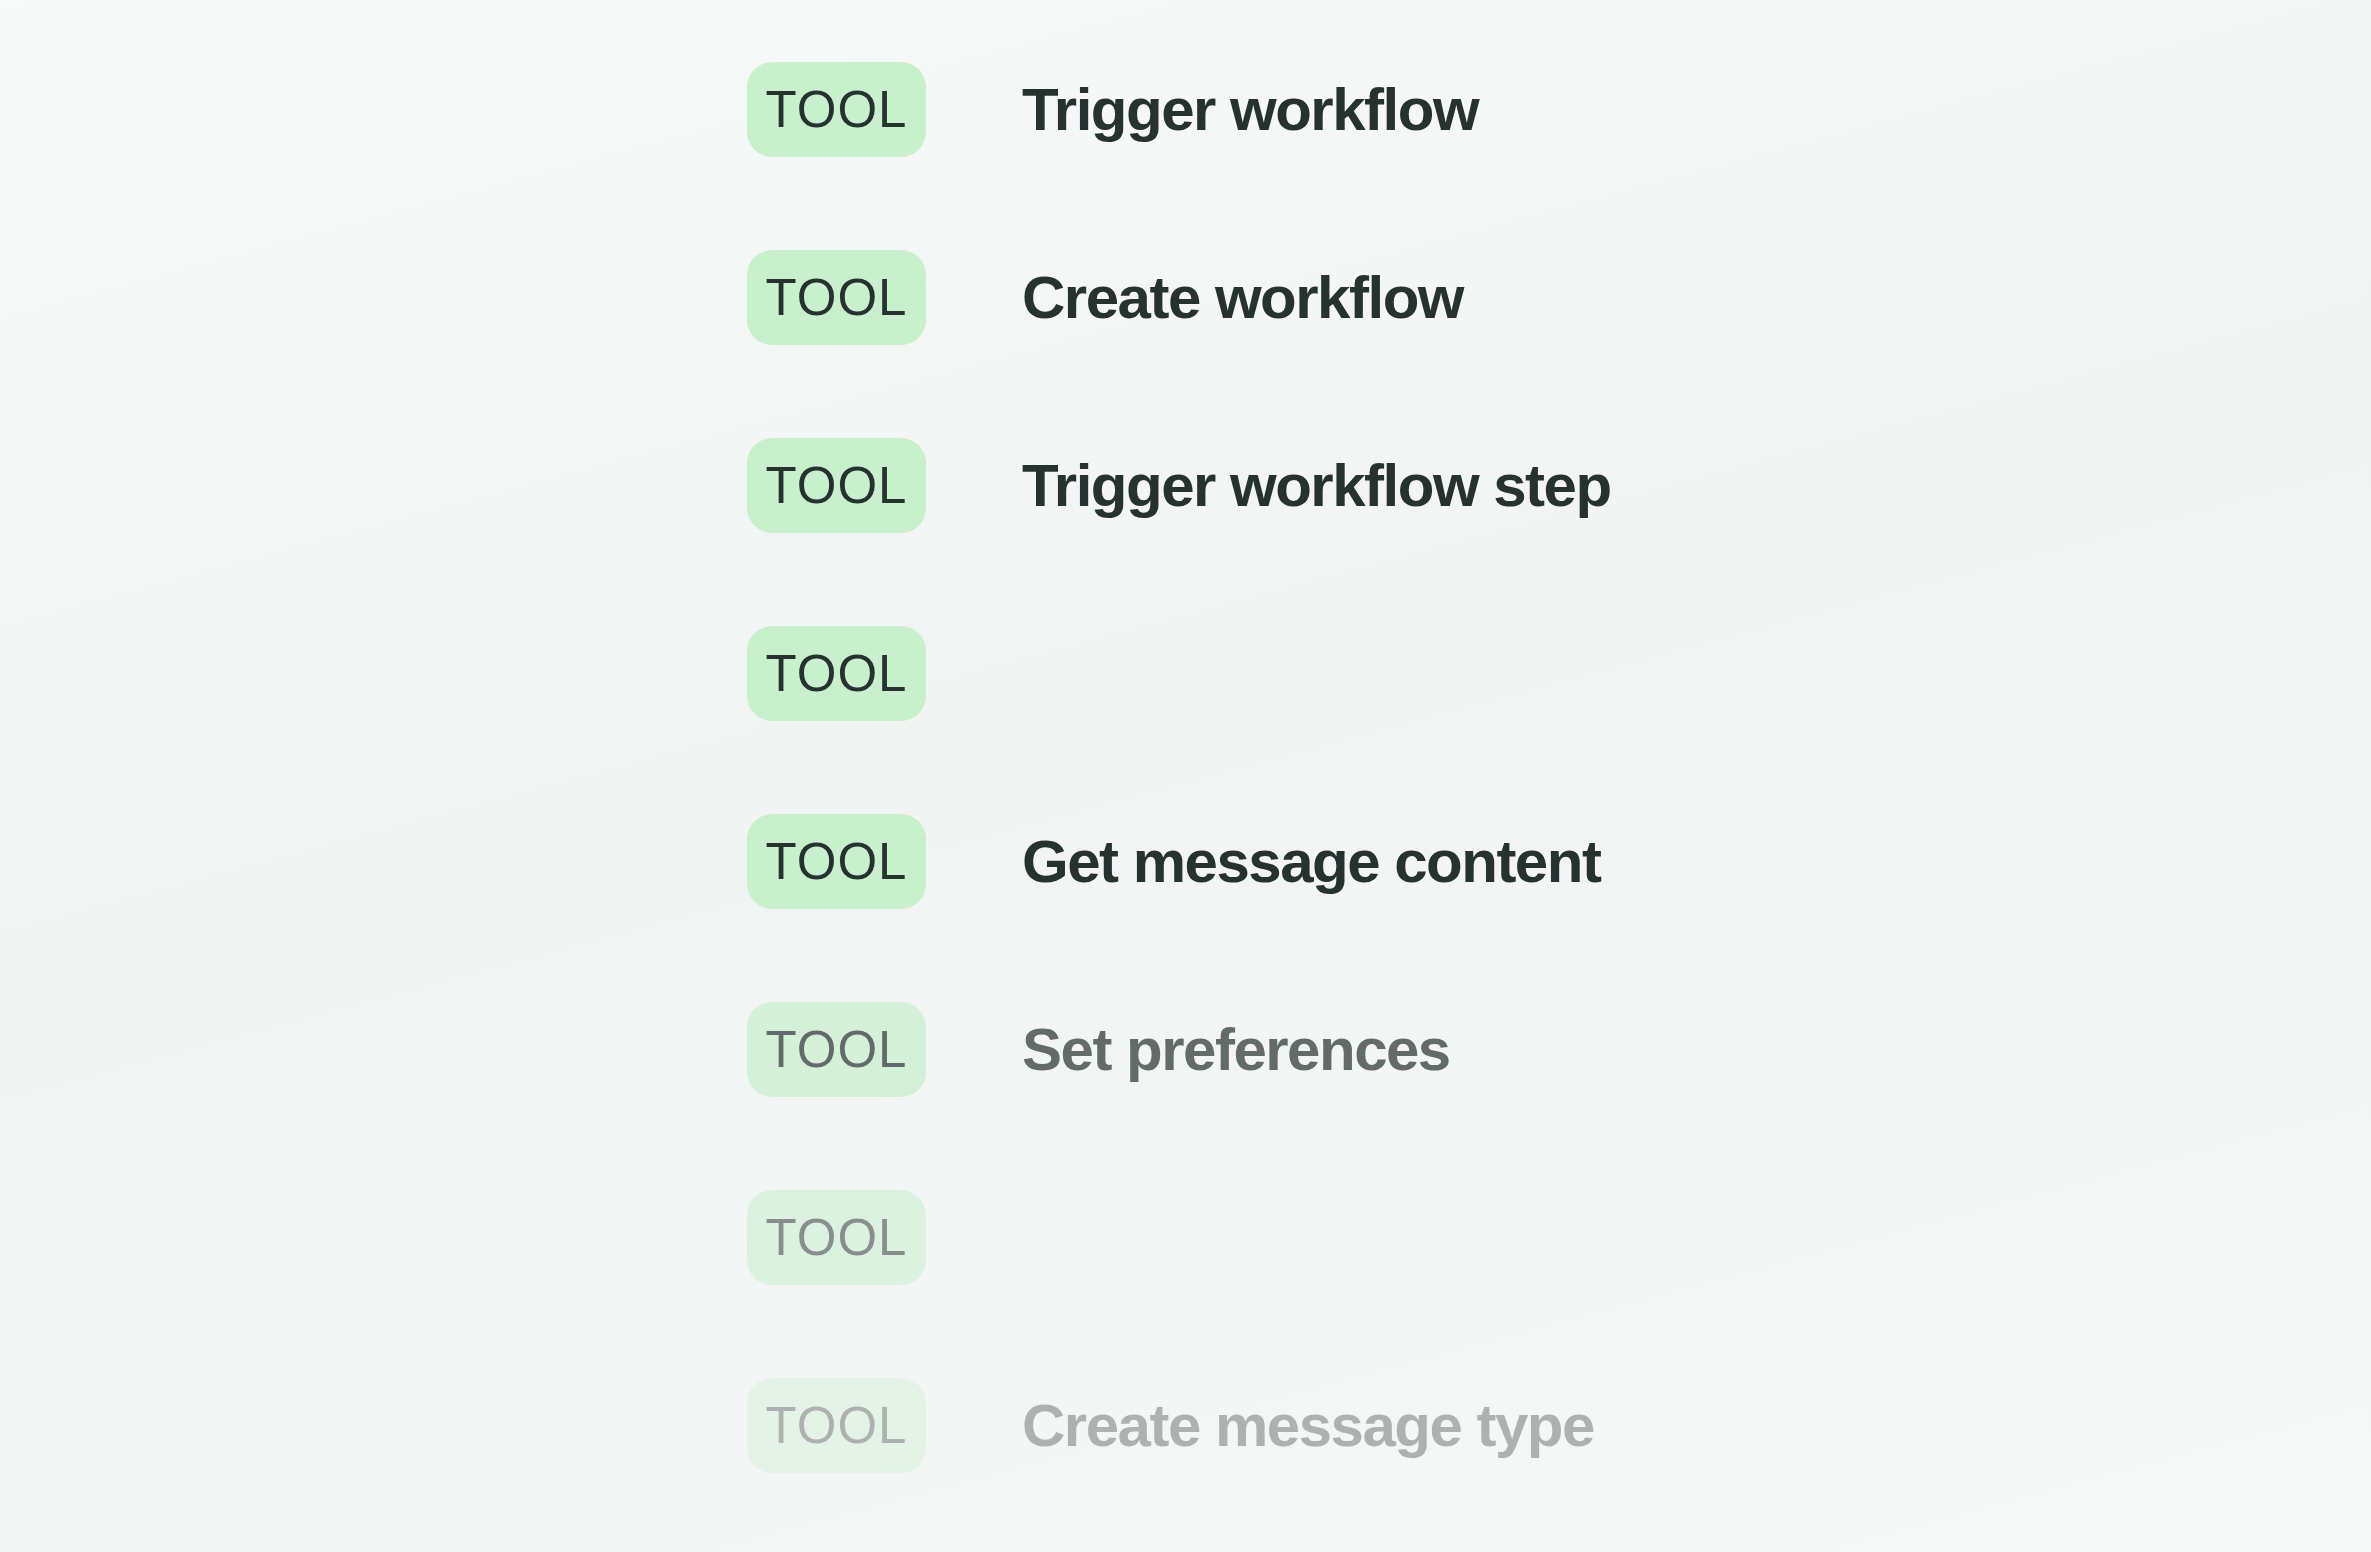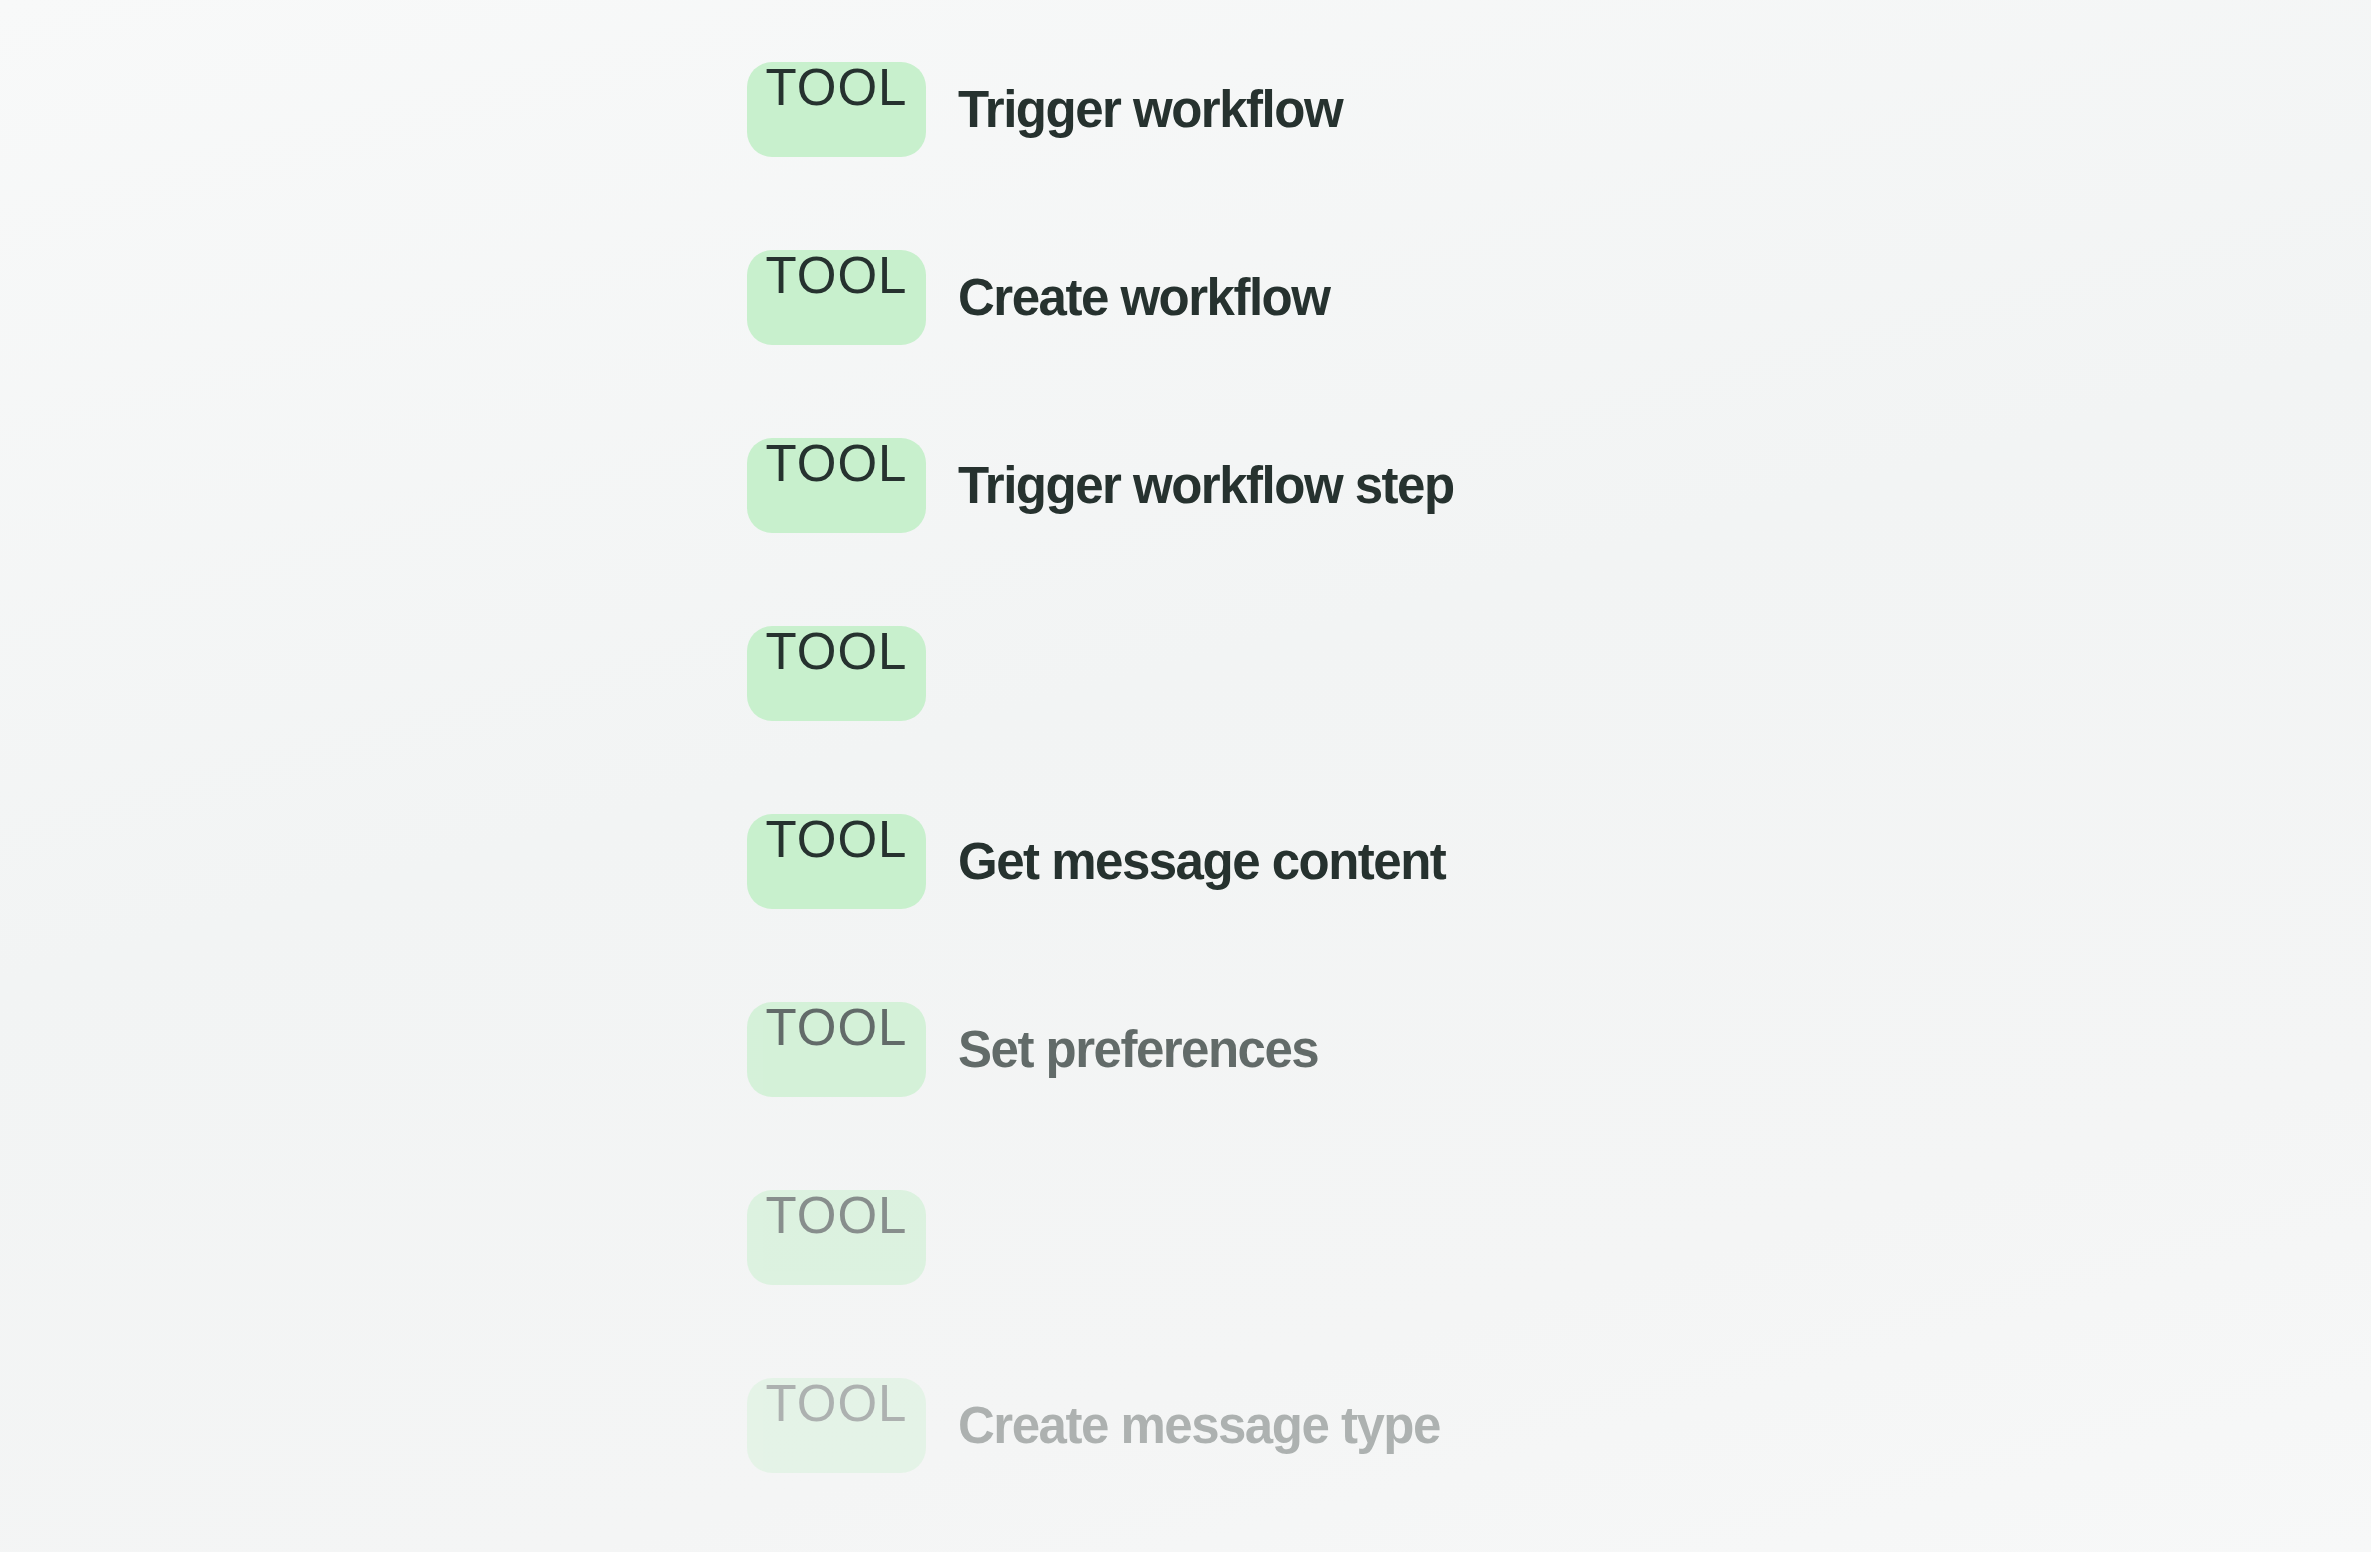--- a/index.html
+++ b/index.html
@@ -27,34 +27,34 @@
     align-items: center;
     height: 95px;
     margin-bottom: 93px; 
   }
   .tool-badge {
     width: 179px;
     height: 95px;
     border-radius: 25px;
     background: var(--badge-bg, #c8f0cd);
     display: flex;
-    align-items: flex-start;
+    align-items: center;
     justify-content: center;
     flex: 0 0 auto;
   }
   .tool-badge-label {
     font-size: 51px;
     font-weight: 500;
     letter-spacing: 1px;
     color: var(--ink, #26322f);
     line-height: 1;
   }
   .tool-label {
-    margin-left: 32px;
-    font-size: 51px;
+    margin-left: 96px;
+    font-size: 60px;
     font-weight: 600;
     letter-spacing: -1.5px;
     color: var(--ink, #26322f);
     white-space: nowrap;
     line-height: 1;
   }
 </style>
 </head>
 <body style="--badge-bg: #c8f0cd; --ink: #26322f;">
 

